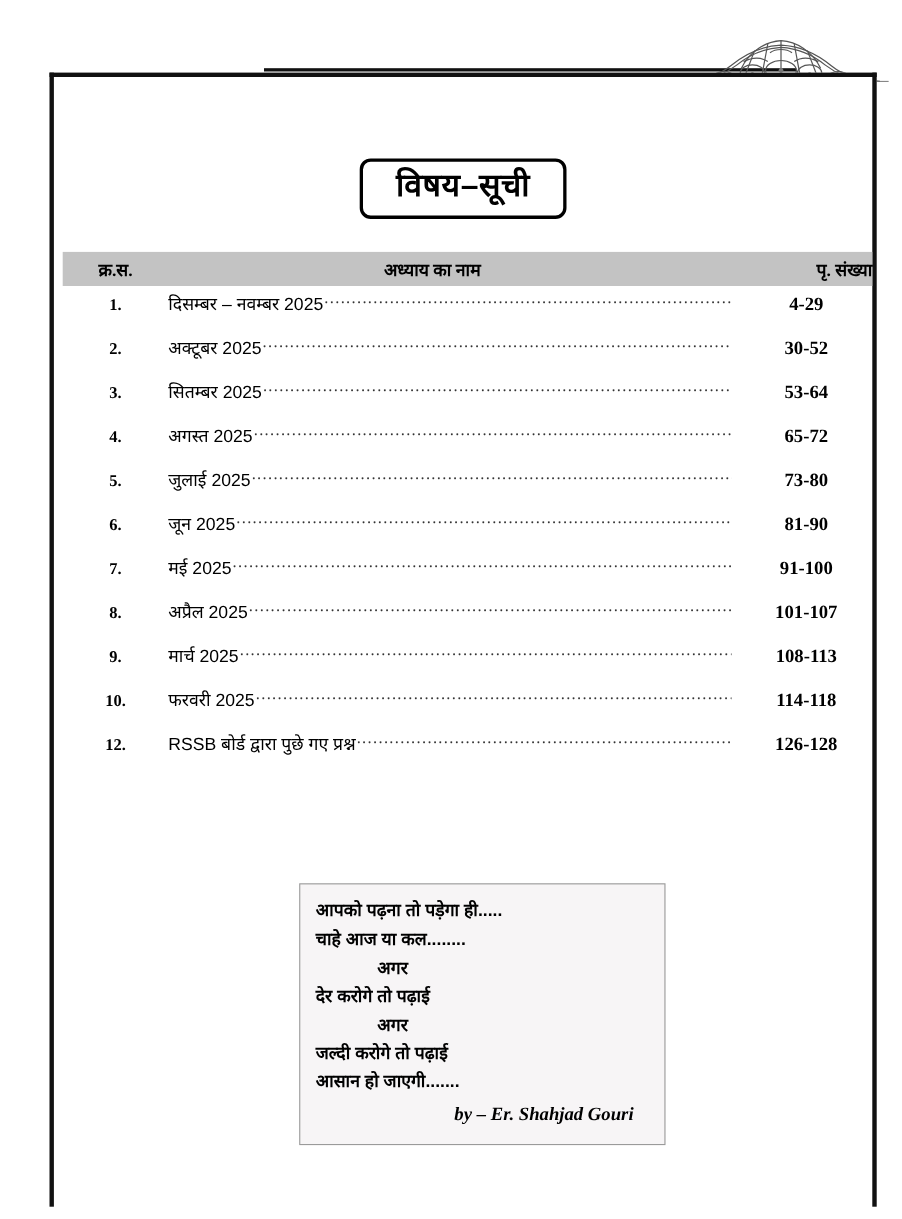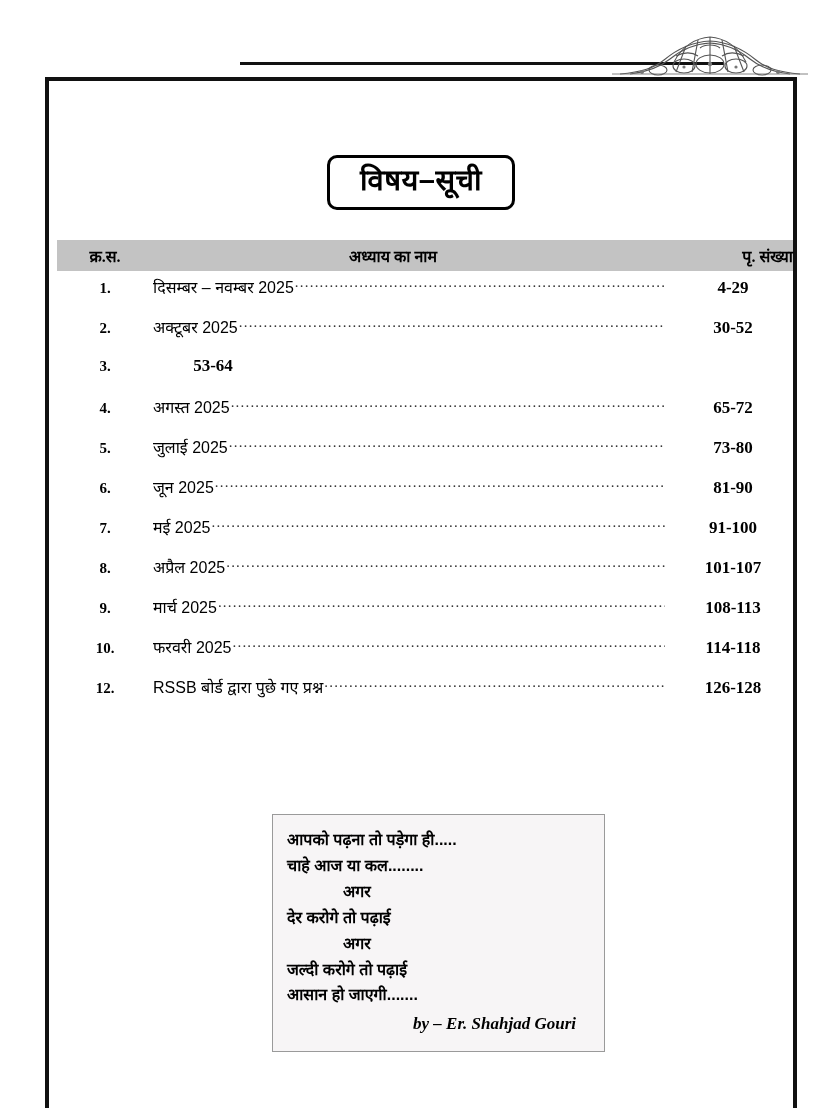--- a/index.html
+++ b/index.html
@@ -34,21 +34,21 @@
     top: 22px;
     width: 196px;
     height: 56px;
   }
   .ornament svg { display: block; width: 100%; height: 100%; }
 
   
   .page-frame {
     position: absolute;
     left: 45px;
-    top: 77px;
+    top: 66px;
     width: 752px;
     height: 1031px;
     border-left: 4px solid #111111;
     border-top: 4px solid #111111;
     border-right: 4px solid #111111;
     border-bottom: none;
     box-sizing: border-box;
     background: #ffffff;
   }
 
@@ -252,20 +252,24 @@
         <div class="c-sno">2.</div>
         <div class="c-name">
           <span class="name-text">अक्टूबर 2025</span>
           <span class="leader"></span>
         </div>
         <div class="c-page">30-52</div>
       </div>
 
       <div class="row">
         <div class="c-sno">3.</div>
+        <div class="c-name">
+          <span class="name-text">सितम्बर 2025</span>
+          <span class="leader"></span>
+        </div>
         <div class="c-page">53-64</div>
       </div>
 
       <div class="row">
         <div class="c-sno">4.</div>
         <div class="c-name">
           <span class="name-text">अगस्त 2025</span>
           <span class="leader"></span>
         </div>
         <div class="c-page">65-72</div>

